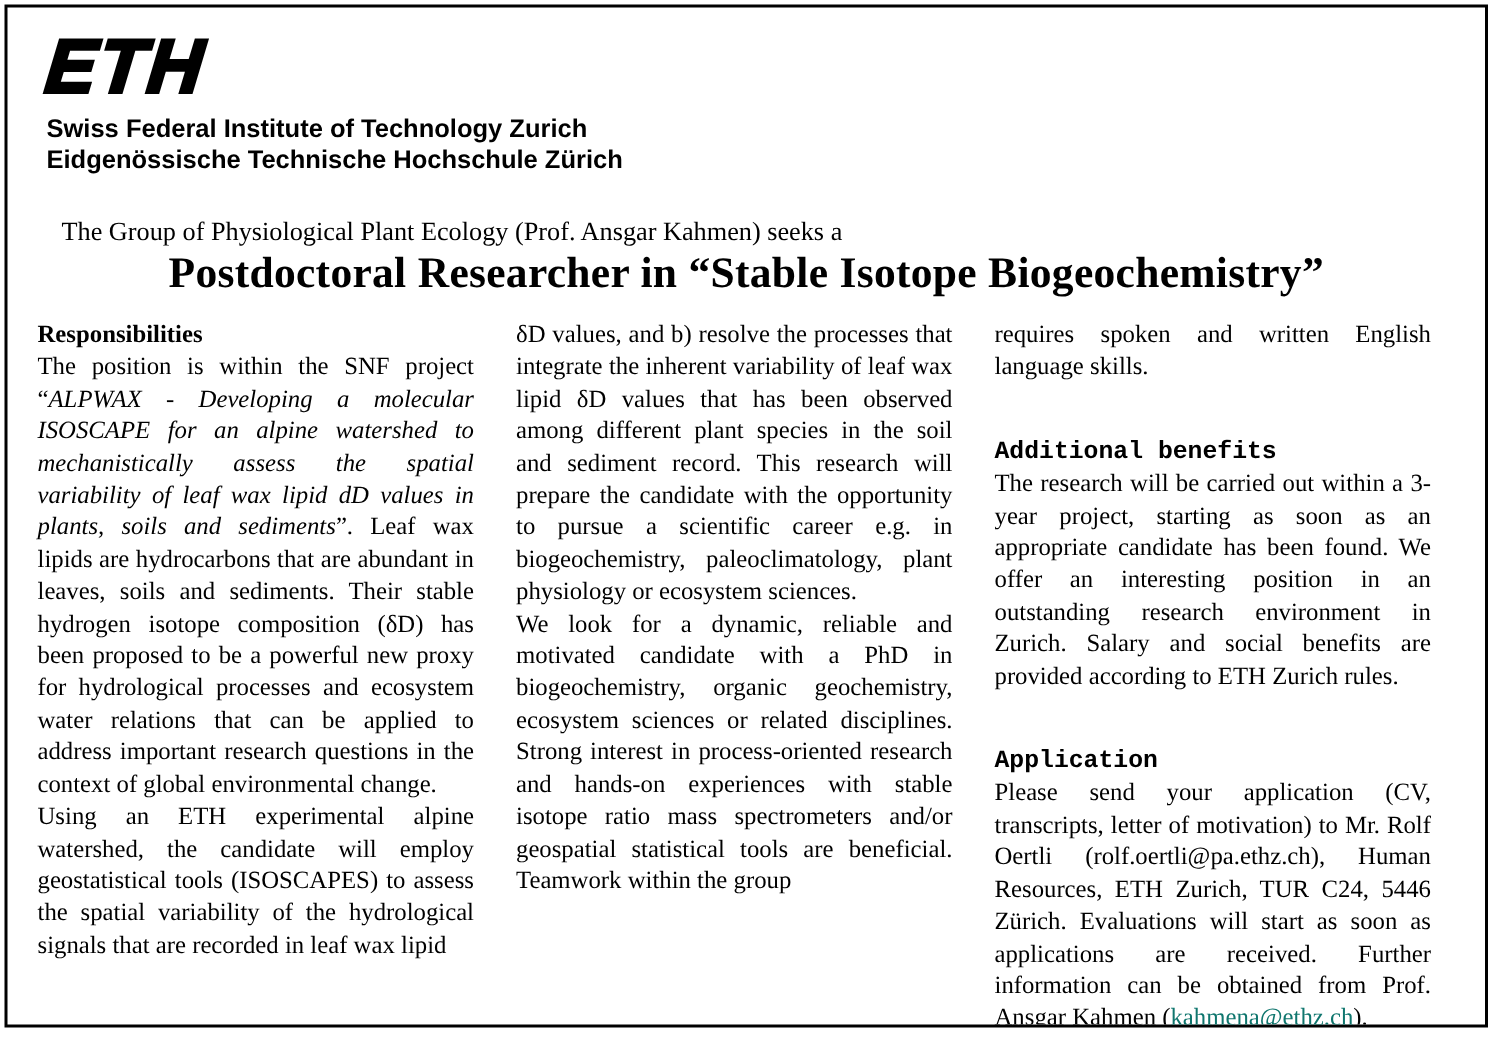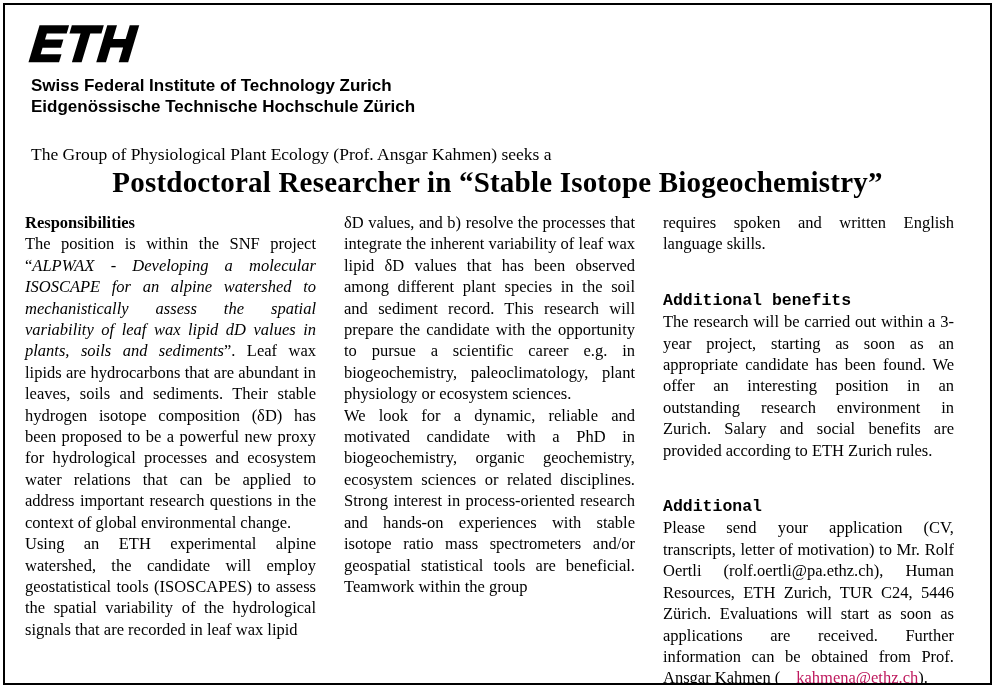--- a/index.html
+++ b/index.html
@@ -38,21 +38,21 @@
     margin-bottom: 8px;
   }
   .inst {
     font-family: "Liberation Sans", sans-serif;
     font-weight: bold;
     font-size: 17px;
     line-height: 21px;
   }
   .intro {
     font-size: 17.5px;
-    margin: 27px 0 0 26px;
+    margin: 27px 0 0 36px;
   }
   .title {
     font-size: 29px;
     font-weight: bold;
     text-align: center;
     margin: 1px 0 0 0;
     letter-spacing: 0.2px;
   }
   .cols {
     display: flex;
@@ -70,24 +70,23 @@
   }
   .col p.heading {
     font-weight: bold;
     text-align: left;
   }
   .col p.heading.spaced {
     margin-top: 35px;
     font-family: Liberation Mono, monospace;
   }
   .email-link {
-    color: #be185d;
+    color: #0f766e;
     text-decoration: underline;
     cursor: pointer;
-    margin-left: 16px;
   }
 </style>
 </head>
 <body>
 
 <div class="page">
 
   <div class="header">
     <div class="logo">ETH</div>
     <div class="inst">
@@ -110,18 +109,18 @@
 
     <div class="col">
       <p>δD values, and b) resolve the processes that integrate the inherent variability of leaf wax lipid δD values that has been observed among different plant species in the soil and sediment record. This research will prepare the candidate with the opportunity to pursue a scientific career e.g. in biogeochemistry, paleoclimatology, plant physiology or ecosystem sciences.</p>
       <p>We look for a dynamic, reliable and motivated candidate with a PhD in biogeochemistry, organic geochemistry, ecosystem sciences or related disciplines. Strong interest in process-oriented research and hands-on experiences with stable isotope ratio mass spectrometers and/or geospatial statistical tools are beneficial. Teamwork within the group</p>
     </div>
 
     <div class="col">
       <p>requires spoken and written English language skills.</p>
       <p class="heading spaced">Additional benefits</p>
       <p>The research will be carried out within a 3-year project, starting as soon as an appropriate candidate has been found. We offer an interesting position in an outstanding research environment in Zurich. Salary and social benefits are provided according to ETH Zurich rules.</p>
-      <p class="heading spaced">Additional</p>
+      <p class="heading spaced">Application</p>
       <p><span>Please send your application (CV, transcripts, letter of motivation) to Mr. Rolf Oertli (rolf.oertli@pa.ethz.ch), Human Resources, ETH Zurich, TUR C24, 5446 Zürich. Evaluations will start as soon as applications are received. Further information can be obtained from Prof. Ansgar Kahmen (</span><a class="email-link">kahmena@ethz.ch</a><span>).</span></p>
     </div>
 
   </div>
 </div>
 
 </body></html>

